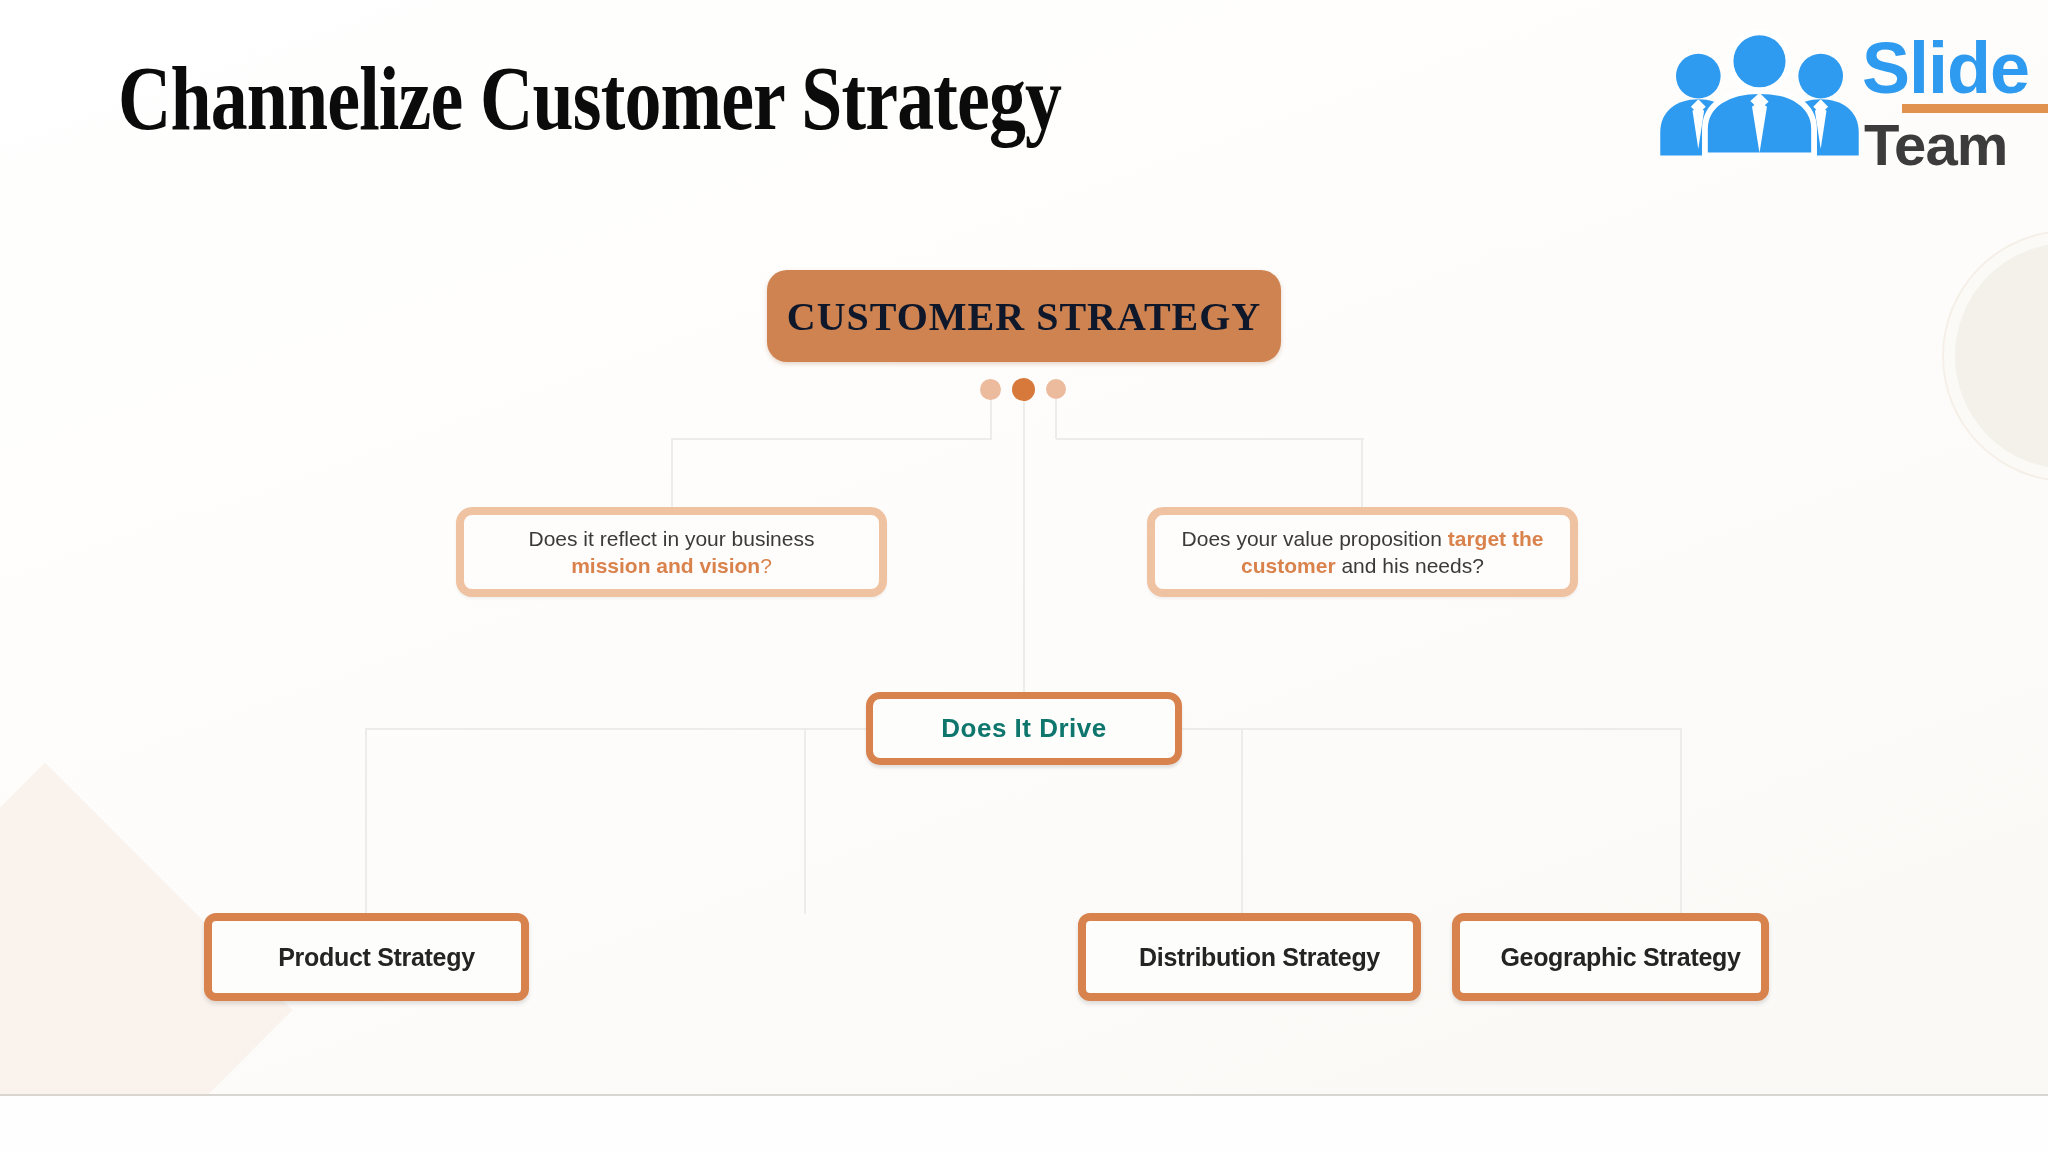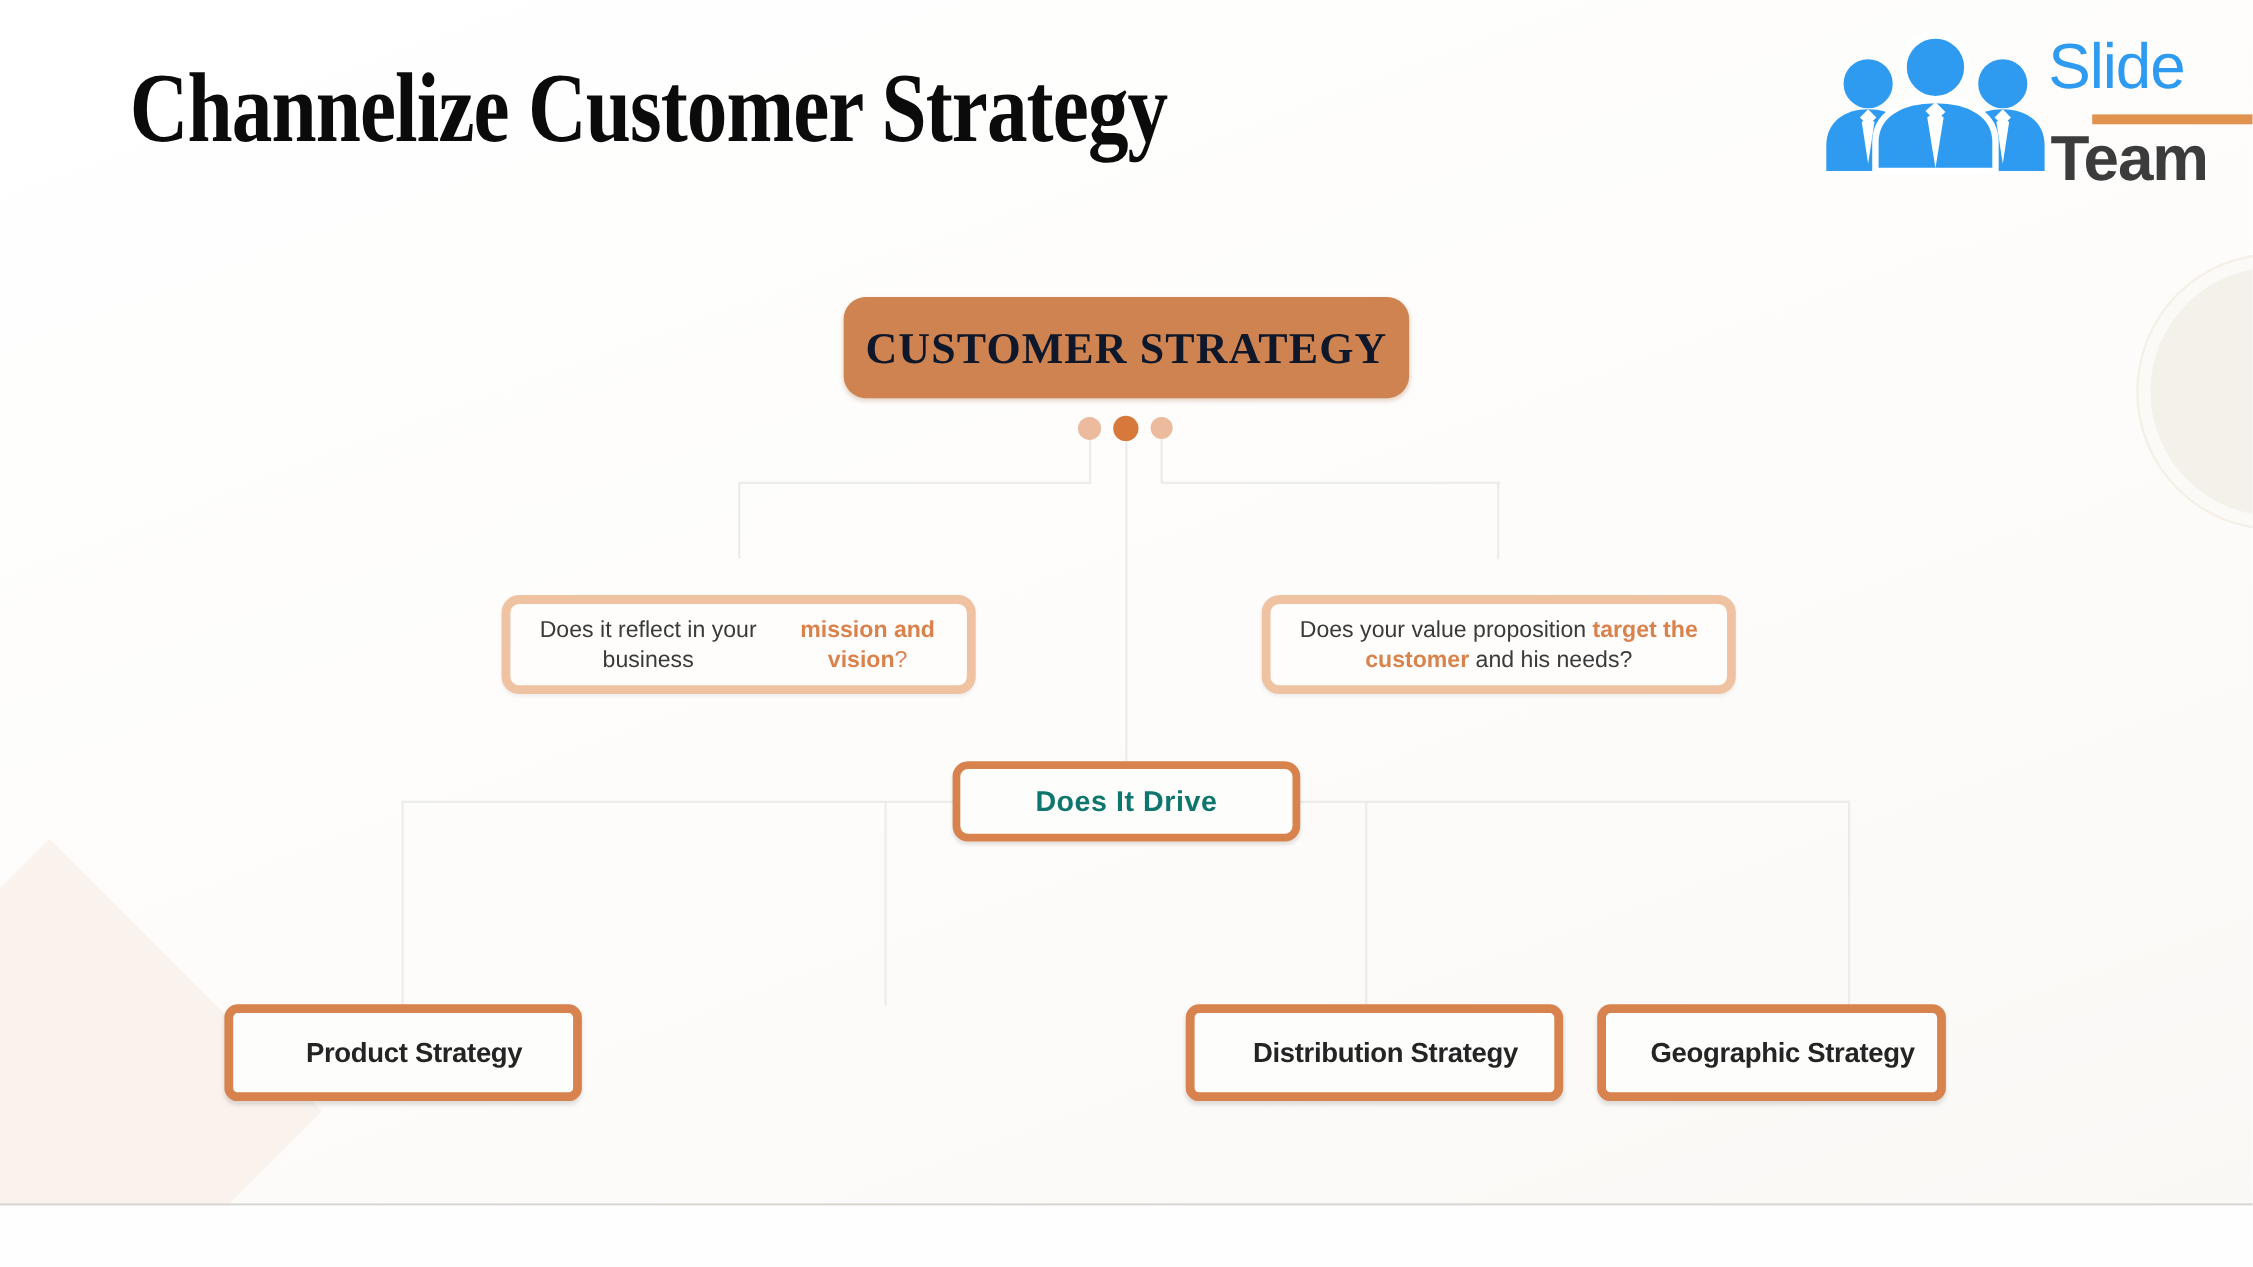--- a/index.html
+++ b/index.html
@@ -23,21 +23,21 @@
   
   .title{
     position:absolute;left:118px;top:52px;margin:0;
     font-family:"Liberation Serif",serif;font-weight:bold;color:#0b0b0b;
     font-size:90px;line-height:1.05;white-space:nowrap;
     transform:scaleX(.82);transform-origin:left top;letter-spacing:-1px;
   }
   .logo{position:absolute;left:1652px;top:10px;width:396px;height:160px;}
   .logo svg{position:absolute;left:0;top:6px;}
   .logo-slide{
-    position:absolute;left:210px;top:22px;font-size:58px;font-weight:normal;color:#2e9bf0;line-height:1;letter-spacing:-1px;
+    position:absolute;left:210px;top:22px;font-size:72px;font-weight:bold;color:#2e9bf0;line-height:1;letter-spacing:-1px;
   }
   .logo-bar{position:absolute;left:250px;top:94px;width:146px;height:9px;background:#e2924f;}
   .logo-team{
     position:absolute;left:212px;top:106px;font-size:58px;font-weight:bold;color:#3c3c3c;line-height:1;letter-spacing:-1px;
   }
 
   
   .conn{position:absolute;background:#ececea;}
 
   
@@ -50,23 +50,23 @@
     font-family:"Liberation Serif",serif;font-weight:bold;color:#0f172a;
     font-size:40px;letter-spacing:1px;
   }
   .dot{position:absolute;border-radius:50%;}
   .dot-light{background:#ecba9d;}
   .dot-dark{background:#d8793c;}
 
   .q-box{
     position:absolute;top:507px;width:431px;height:90px;box-sizing:border-box;
     border:8px solid #efc2a2;border-radius:16px;background:#fefdfc;
-    display:flex;flex-direction:row;align-items:center;justify-content:center;
+    display:flex;flex-direction:column;align-items:center;justify-content:center;
     box-shadow:0 2px 3px rgba(0,0,0,.05);
-    font-size:21px;line-height:27px;color:#3a3a3a;text-align:center;padding:0 8px;margin-top:34px;
+    font-size:21px;line-height:27px;color:#3a3a3a;text-align:center;padding:0 8px;
   }
   .q-left{left:456px;}
   .q-right{left:1147px;}
   .hl{color:#d9824c;font-weight:bold;}
   .q-orange{color:#d9824c;}
 
   .drive-box{
     position:absolute;left:866px;top:692px;width:316px;height:73px;box-sizing:border-box;
     border:7px solid #d8824d;border-radius:14px;background:#fdfdfb;
     display:flex;align-items:center;justify-content:center;

